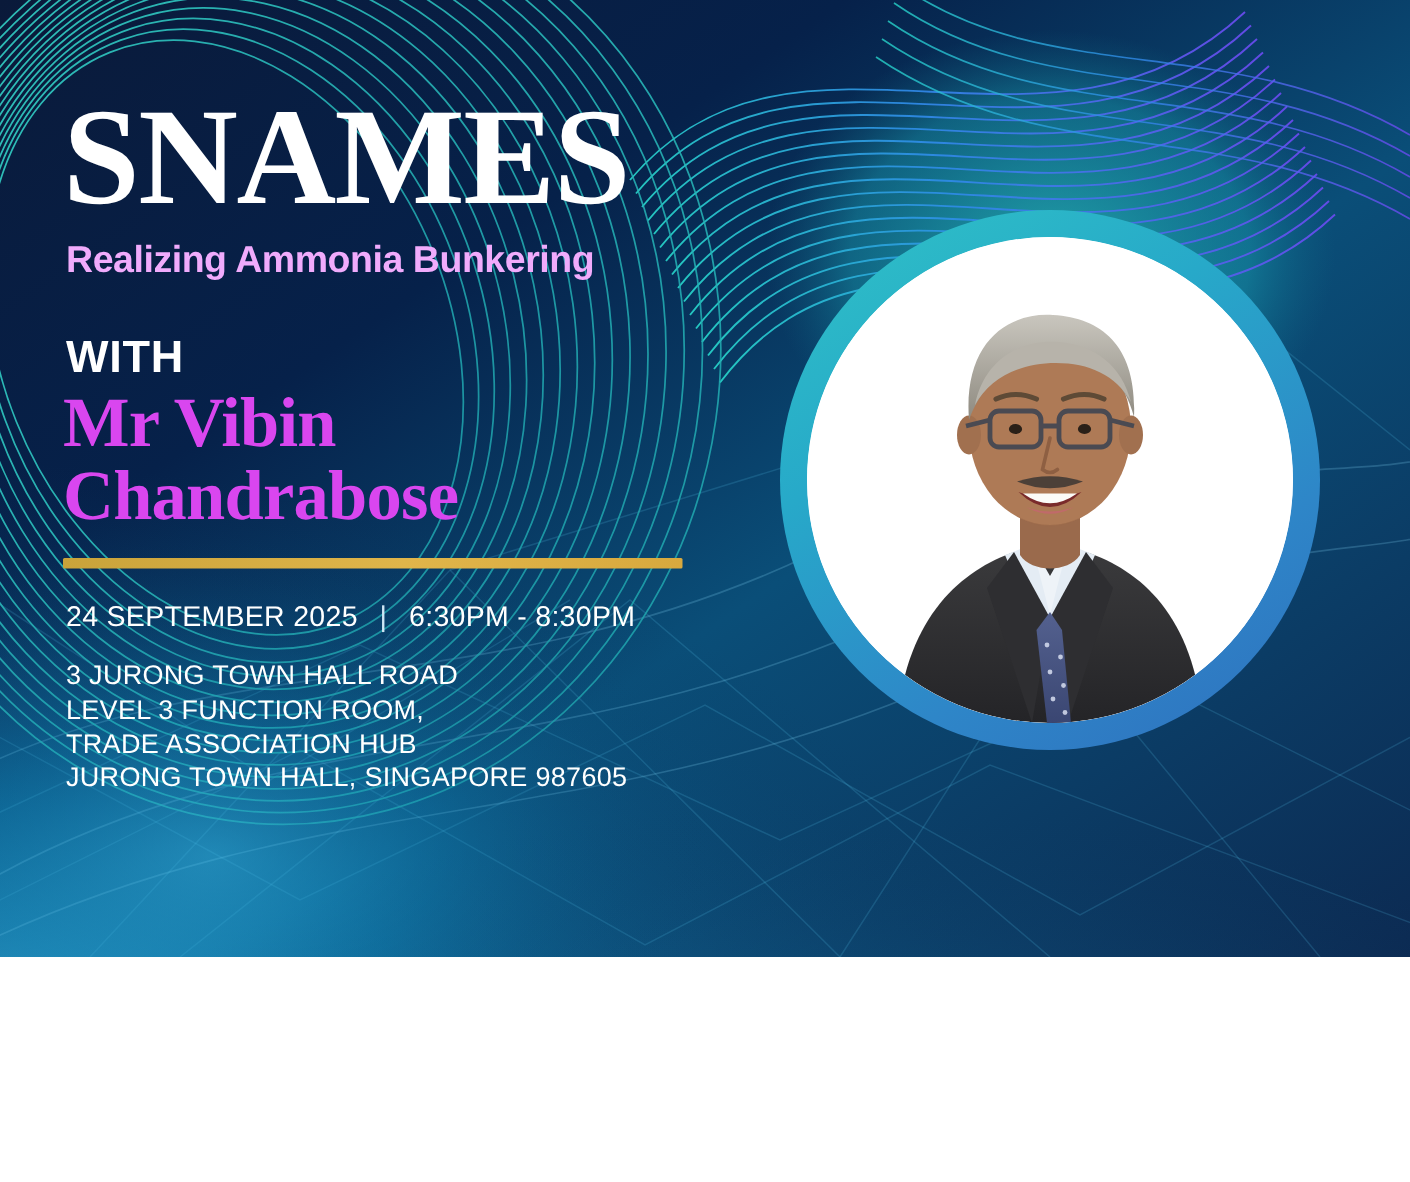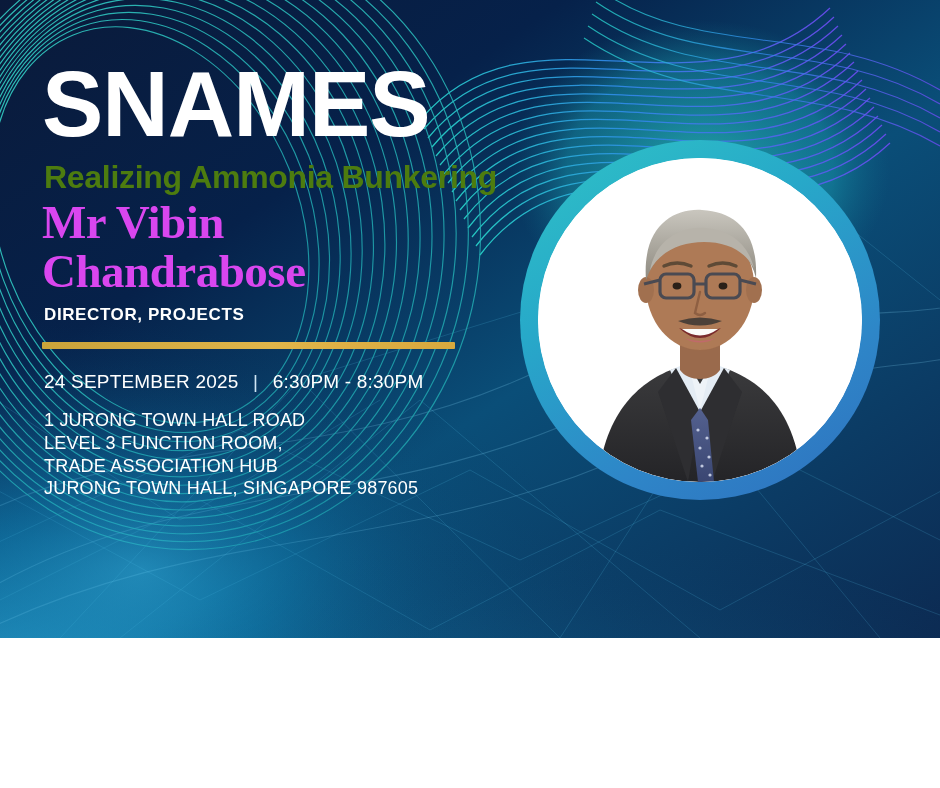--- a/index.html
+++ b/index.html
@@ -10,26 +10,26 @@
   
   .board{position:absolute;left:0;top:0;width:940px;height:638px;overflow:hidden;
          background:#061233;}
   .bg-layer{position:absolute;inset:0;}
   .bg-svg{position:absolute;left:0;top:0;width:940px;height:638px;}
 
   
   .copy{position:absolute;left:42px;top:62px;width:470px;z-index:40;}
 
   .t-snames{font-size:92px;line-height:0.92;font-weight:bold;color:#ffffff;
-            letter-spacing:-1px;margin:0;font-family:Liberation Sans, sans-serif;}
+            letter-spacing:-1px;margin:0;font-family:Liberation Serif, serif;}
   .t-techtalk{font-size:80px;line-height:0.95;font-weight:bold;letter-spacing:-1px;
               margin:4px 0 0 0;font-family:"Liberation Sans",sans-serif;}
   .t-tech{color:#29ADF0;}
   .t-talk{color:#D6A93A;}
-  .t-sub{font-size:32px;font-weight:bold;color:#4d7c0f;margin:12px 0 0 2px;
+  .t-sub{font-size:25px;font-weight:bold;color:#f0abfc;margin:12px 0 0 2px;
          letter-spacing:-0.3px;}
 
   .t-with{font-size:30px;font-weight:bold;color:#ffffff;margin:34px 0 0 2px;
           letter-spacing:0.5px;}
   .t-name{font-family:"Liberation Serif",serif;font-weight:bold;font-size:47px;
           line-height:1.04;color:#d946ef;margin:2px 0 0 0;letter-spacing:-0.5px;}
   .t-role{font-size:17px;font-weight:bold;color:#ffffff;letter-spacing:0.6px;
           margin:10px 0 0 2px;}
 
   .divider{width:413px;height:7px;margin:17px 0 0 0;border-radius:1px;
@@ -164,36 +164,36 @@
           </g>
           <rect x="0" y="300" width="540" height="338" fill="url(#gGlow)" opacity="0.45"></rect>
         </g>
       </svg>
     </div>
 
     <div class="copy">
       <div class="t-snames">SNAMES</div>
       <div class="t-sub">Realizing Ammonia Bunkering</div>
 
+      <div class="t-with">WITH</div>
       <div class="t-name">
         <div>Mr Vibin</div>
         <div>Chandrabose</div>
       </div>
-      <div class="t-role">DIRECTOR, PROJECTS</div>
 
       <div class="divider"></div>
 
       <div class="t-datetime">
         <span>24 SEPTEMBER 2025</span>
         <span class="sep">|</span>
         <span>6:30PM - 8:30PM</span>
       </div>
 
       <div class="t-venue">
-        <div>1 JURONG TOWN HALL ROAD</div>
+        <div>3 JURONG TOWN HALL ROAD</div>
         <div>LEVEL 3 FUNCTION ROOM,</div>
         <div>TRADE ASSOCIATION HUB</div>
         <div>JURONG TOWN HALL, SINGAPORE 987605</div>
       </div>
     </div>
 
     <div class="portrait-wrap">
       <div class="ring"></div>
       <div class="photo">
         <svg width="324" height="324" viewBox="0 0 324 324">

